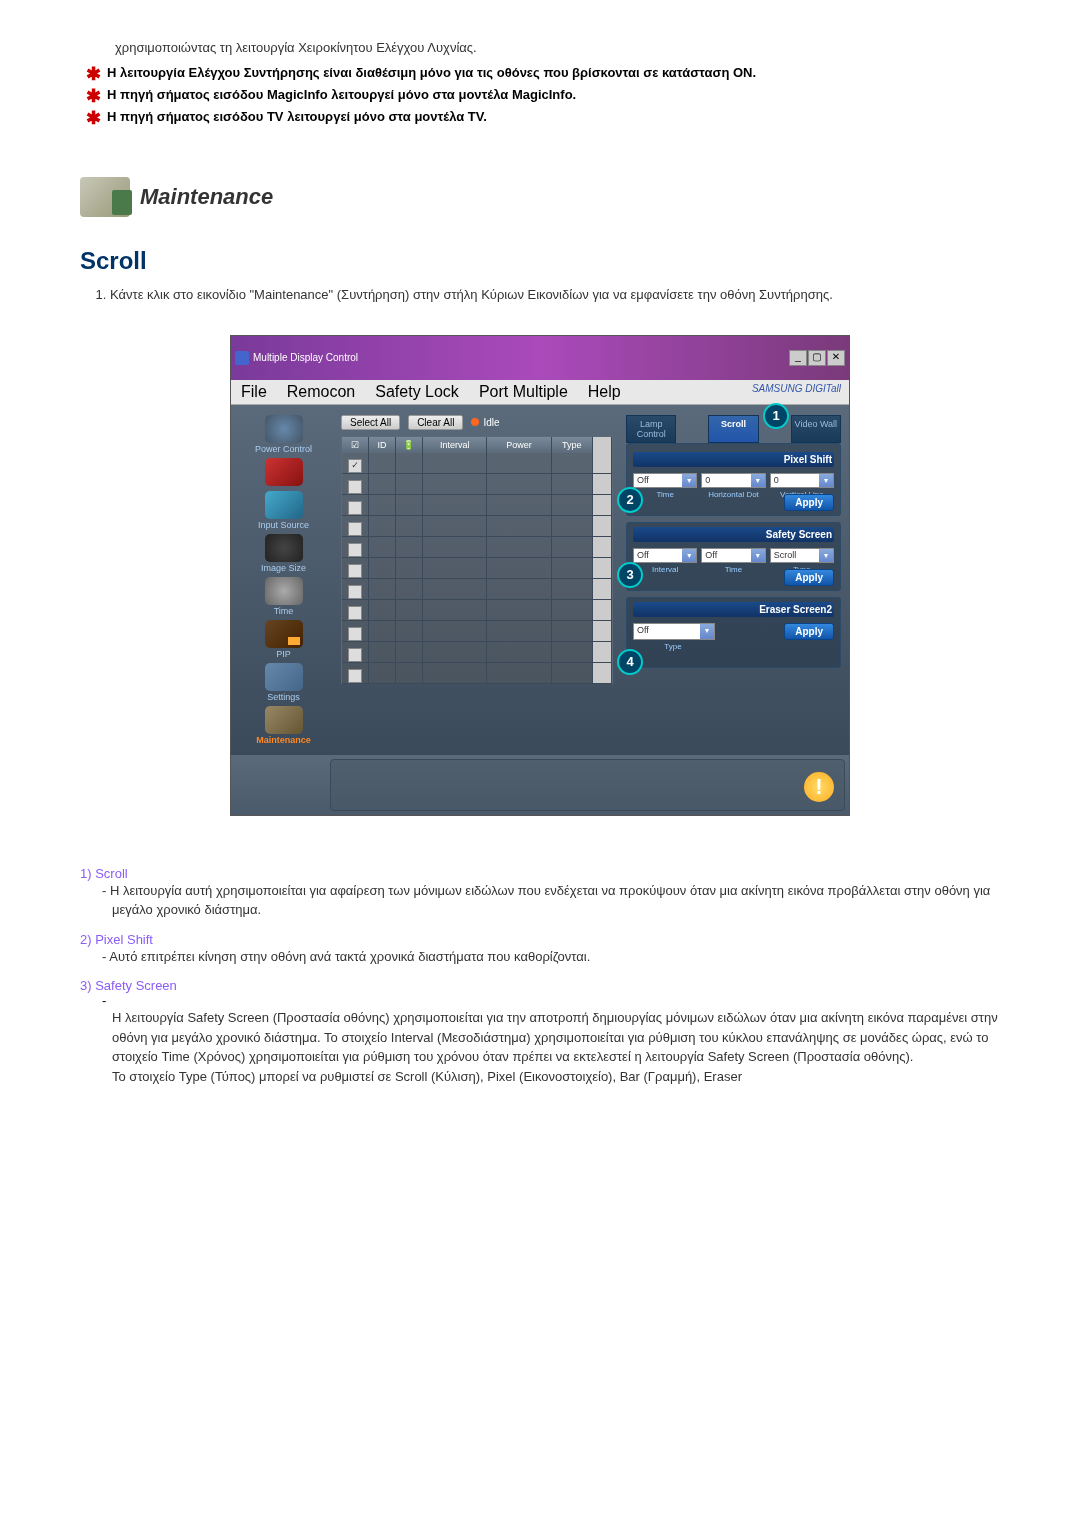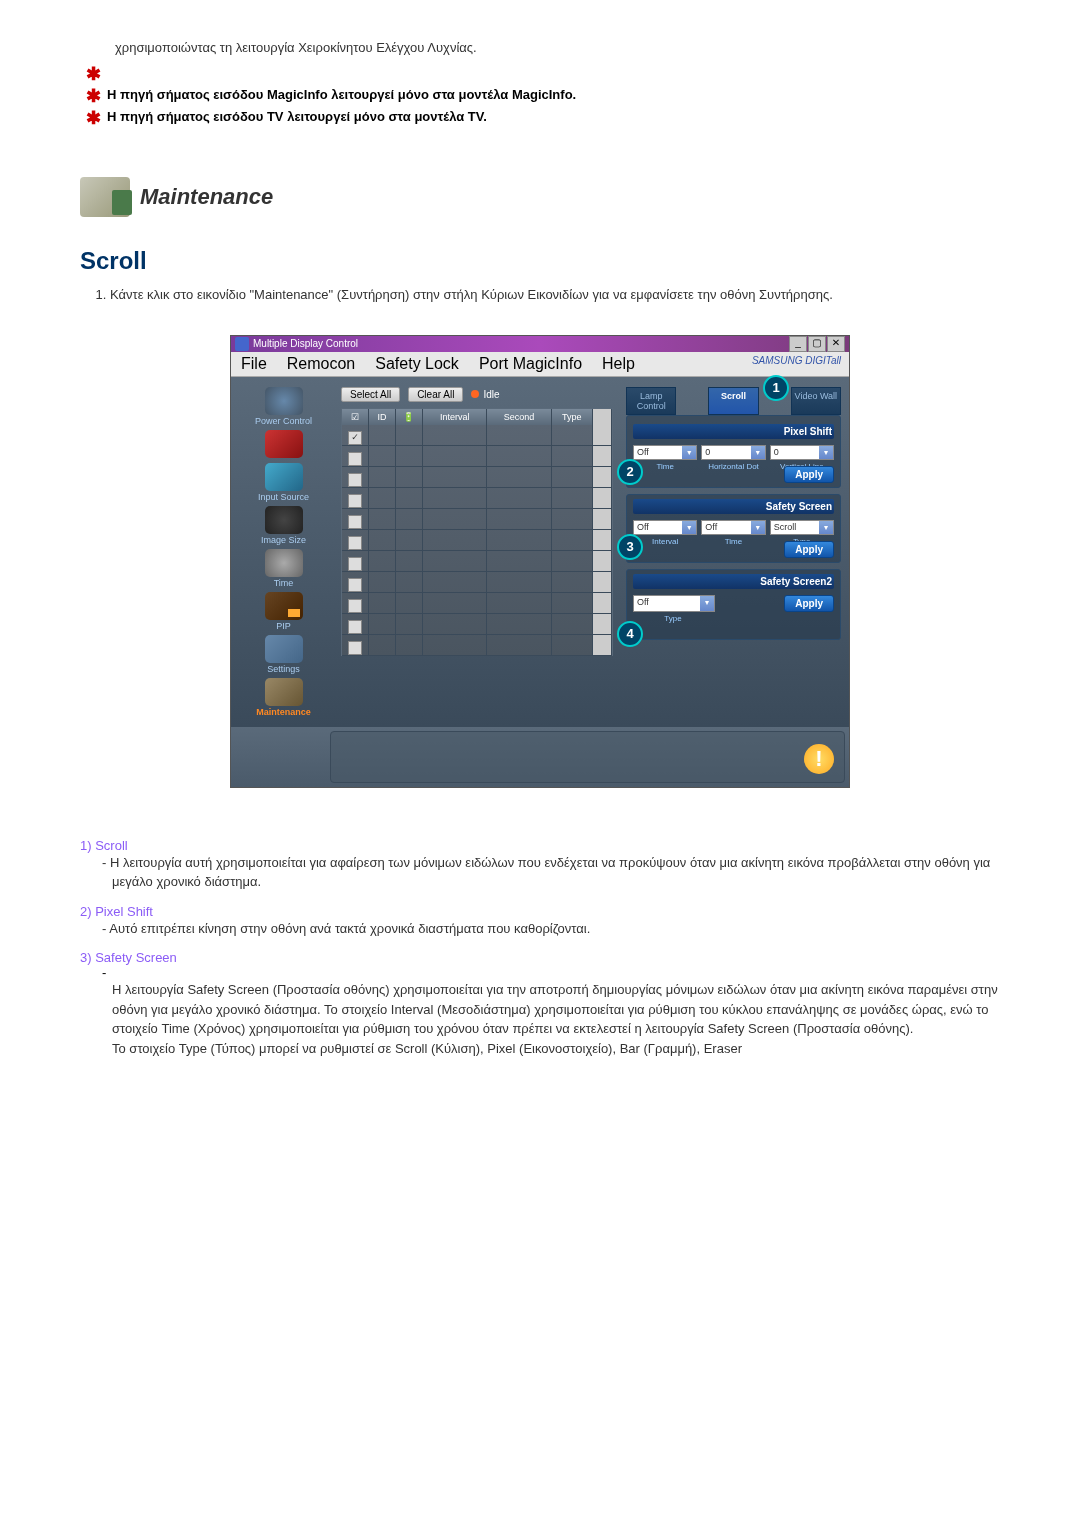--- a/index.html
+++ b/index.html
@@ -85,21 +85,21 @@
     border: 1px solid #555;
     background: #4a5a6a;
     font-size: 10px;
   }
   .titlebar {
     background: linear-gradient(90deg, #7a3a9a, #aa4abb, #7a3a7a);
     color: #fff;
     display: flex;
     align-items: center;
     justify-content: space-between;
-    padding: 0 4px;
+    padding: 14px 4px;
   }
   .titlebar-left {
     display: flex;
     align-items: center;
     gap: 4px;
   }
   .titlebar-icon {
     width: 14px;
     height: 14px;
     background: #4466cc;
@@ -408,20 +408,21 @@
   }
   .desc-dash { margin-left: 22px; }
 </style>
 </head>
 <body>
 
 <div class="intro-text">χρησιμοποιώντας τη λειτουργία Χειροκίνητου Ελέγχου Λυχνίας.</div>
 
 <div class="star-item">
   <span class="star">✱</span>
+  <span class="star-text">Η λειτουργία Ελέγχου Συντήρησης είναι διαθέσιμη μόνο για τις οθόνες που βρίσκονται σε κατάσταση ON.</span>
 </div>
 <div class="star-item">
   <span class="star">✱</span>
   <span class="star-text">Η πηγή σήματος εισόδου MagicInfo λειτουργεί μόνο στα μοντέλα MagicInfo.</span>
 </div>
 <div class="star-item">
   <span class="star">✱</span>
   <span class="star-text">Η πηγή σήματος εισόδου TV λειτουργεί μόνο στα μοντέλα TV.</span>
 </div>
 
@@ -446,21 +447,21 @@
         <div class="window-control">_</div>
         <div class="window-control">▢</div>
         <div class="window-control">✕</div>
       </div>
     </div>
 
     <div class="menubar">
       <div class="menubar-item">File</div>
       <div class="menubar-item">Remocon</div>
       <div class="menubar-item">Safety Lock</div>
-      <div class="menubar-item">Port MagicInfo</div>
+      <div class="menubar-item">Port Multiple</div>
       <div class="menubar-item">Help</div>
       <div class="samsung-brand">SAMSUNG DIGITall</div>
     </div>
 
     <div class="main-content">
       <div class="sidebar">
         <div class="sidebar-item">
             <div class="sidebar-icon power"></div>
             <span class="sidebar-label">Power Control</span>
           </div>
@@ -502,21 +503,21 @@
             <div class="idle-dot"></div>
             <span>Idle</span>
           </div>
         </div>
         <div class="grid-table">
           <div class="grid-header">
             <div class="grid-col col-chk">☑</div>
             <div class="grid-col col-id">ID</div>
             <div class="grid-col col-stat">🔋</div>
             <div class="grid-col col-interval">Interval</div>
-            <div class="grid-col col-second">Second</div>
+            <div class="grid-col col-second">Power</div>
             <div class="grid-col col-type">Type</div>
             <div class="grid-col col-scroll"></div>
           </div>
           <div class="grid-body">
             <div class="grid-row">
                 <div class="grid-col col-chk">
                   <div class="chk-box checked"></div>
                 </div>
                 <div class="grid-col col-id"></div>
                 <div class="grid-col col-stat"></div>
@@ -691,21 +692,21 @@
           <div class="labels-row">
             <span>Interval</span>
             <span>Time</span>
             <span>Type</span>
           </div>
           <div class="circle-label" style="left:-10px; bottom:2px;">3</div>
           <div class="apply-btn">Apply</div>
         </div>
 
         <div class="tab-panel">
-          <div class="panel-title-band">Safety Screen2</div>
+          <div class="panel-title-band">Eraser Screen2</div>
           <div class="controls-row">
             <div class="dropdown" style="flex:0 0 80px;">
                 <div class="dropdown-text">Off</div>
                 <div class="dropdown-btn">▾</div>
               </div>
             <div style="flex:1"></div>
             <div class="apply-btn" style="position:static;">Apply</div>
           </div>
           <div class="labels-row">
               <span style="flex:0 0 80px; text-align:center;">Type</span>

